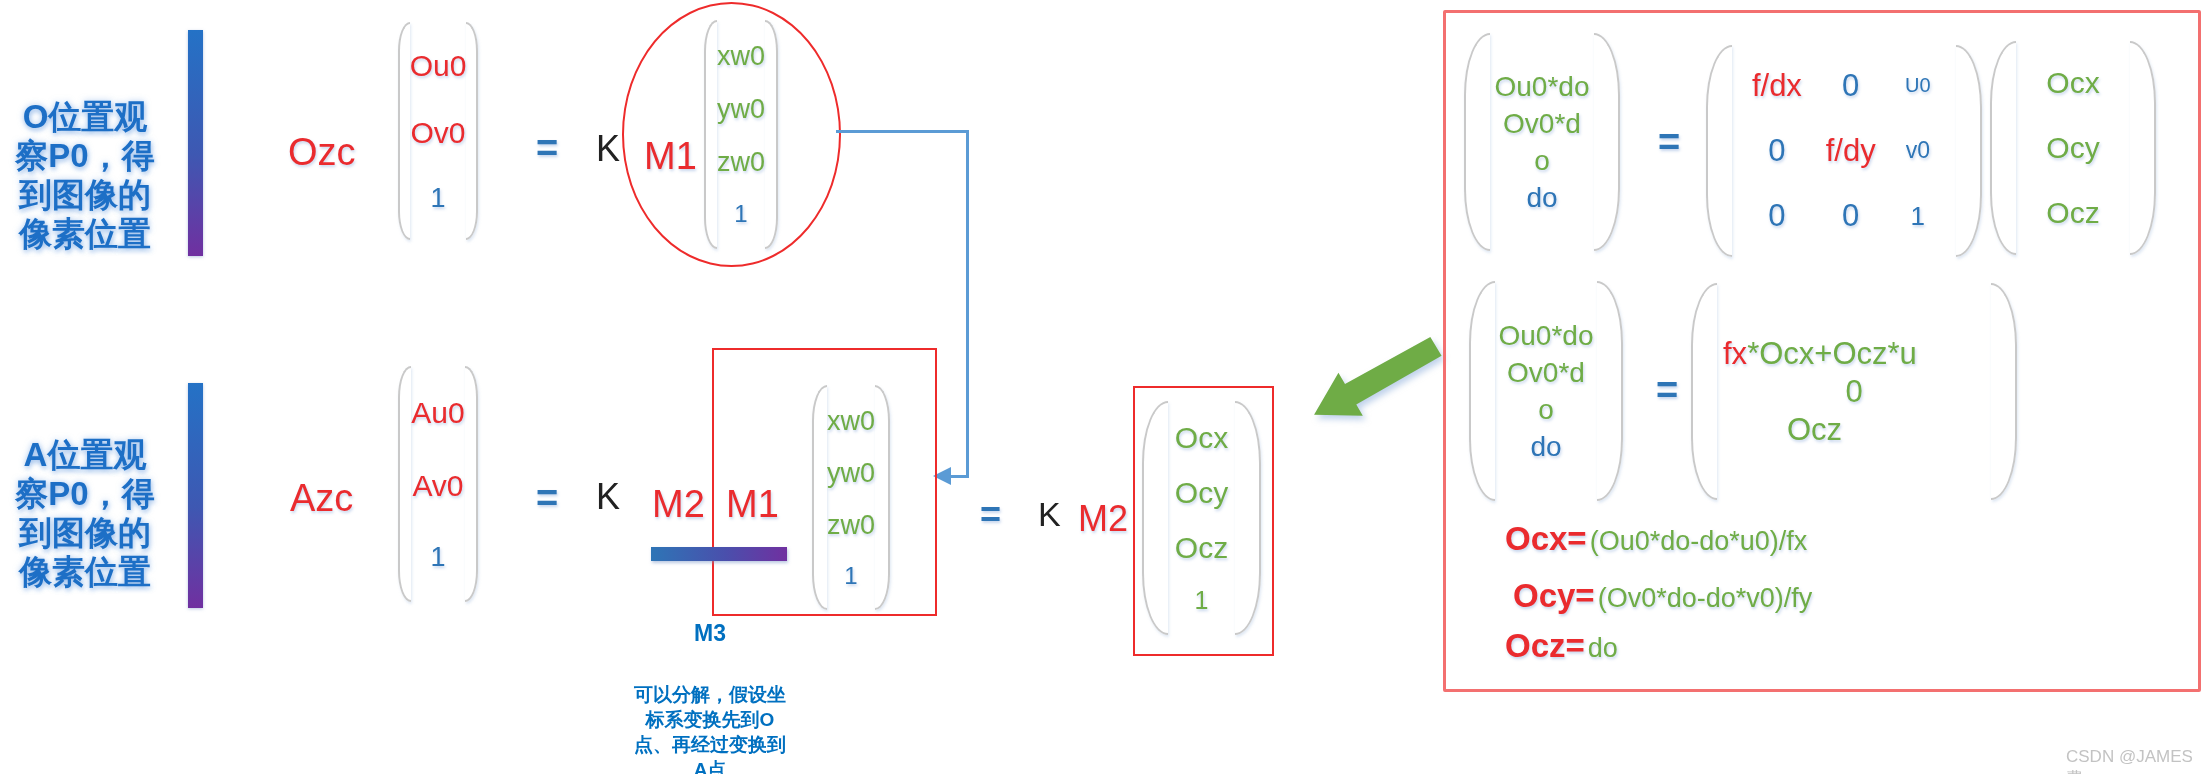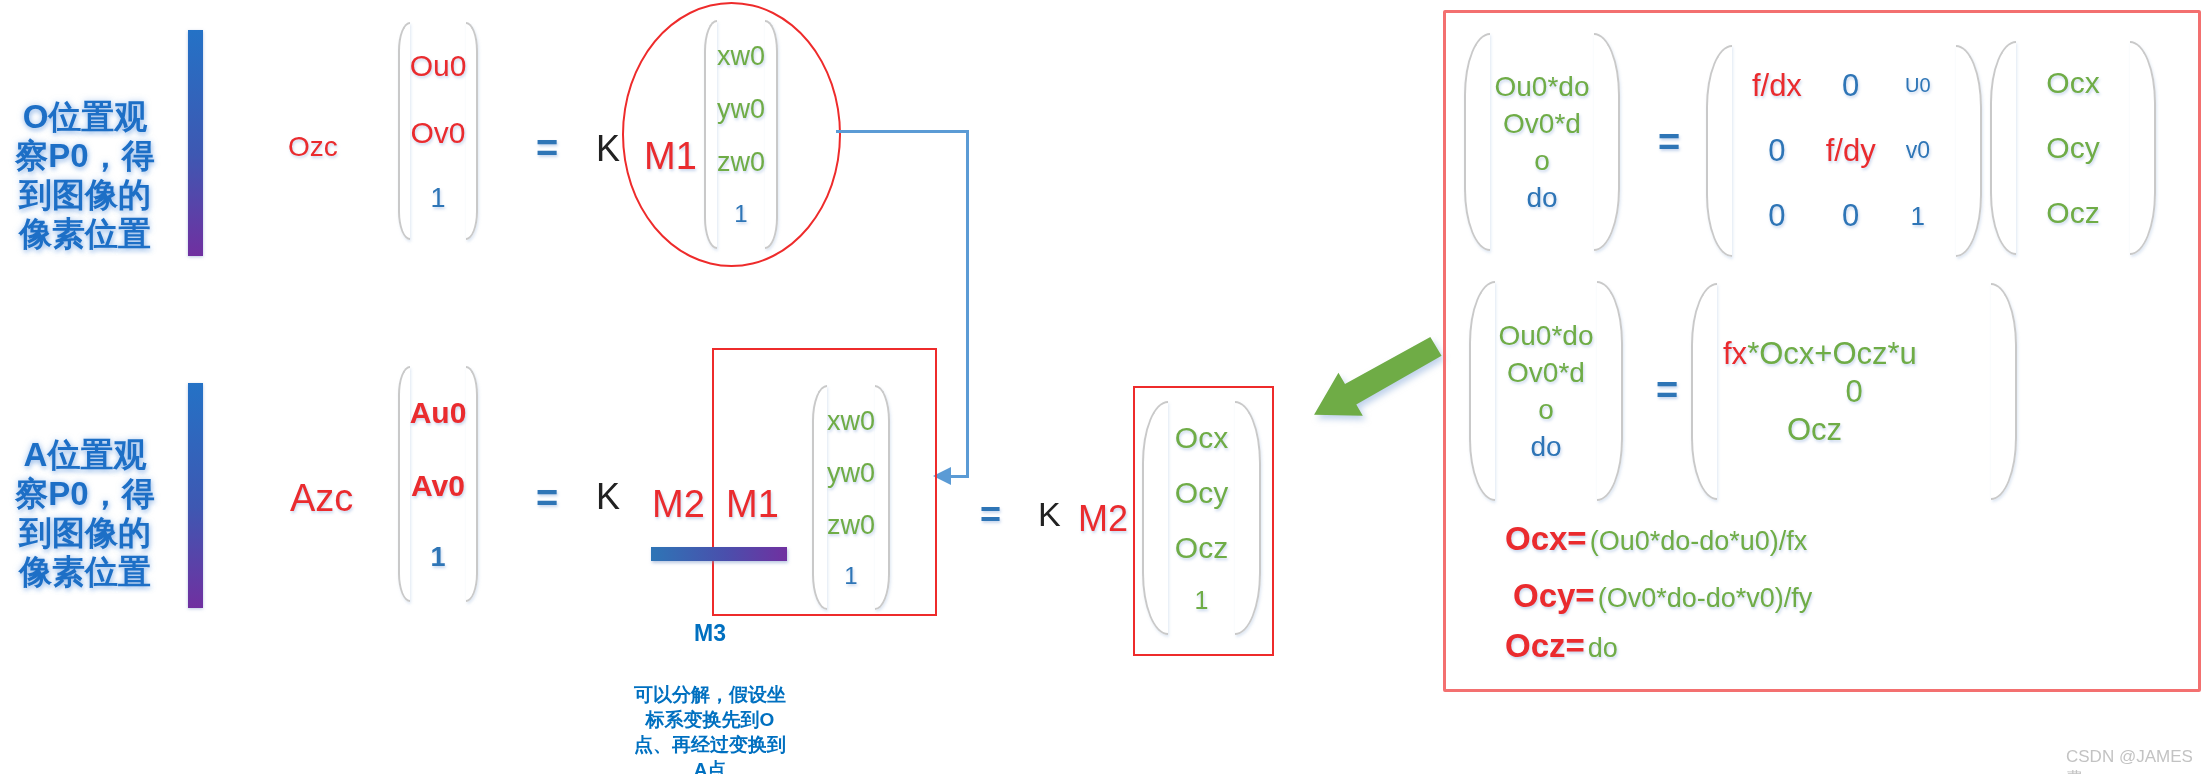--- a/index.html
+++ b/index.html
@@ -58,21 +58,21 @@
 <body>
 
 <div class="stage">
 
   <div class="abs cjk pre" style="left:5px;top:62px;">O位置观
 察P0，得
 到图像的
 像素位置</div>
   <div class="abs vbar" style="left:188px;top:30px;height:226px;"></div>
 
-  <div class="abs txt red sh" style="left:288px;top:132px;font-size:28px;">Ozc</div>
+  <div class="abs txt red sh" style="left:288px;top:132px;font-size:38px;">Ozc</div>
 
   <div class="abs matrix" style="left:398px;top:22px;width:80px;height:218px;">
     <span class="bk bk-l"></span>
     <span class="cells sh" style="font-size:30px;">
       <span class="red">Ou0</span>
       <span class="red">Ov0</span>
       <span class="blue" style="font-size:27px;">1</span>
     </span>
     <span class="bk bk-r"></span>
   </div>
@@ -100,21 +100,21 @@
   <div class="abs c-head" style="left:933px;top:467px;"></div>
 
   <div class="abs cjk pre" style="left:5px;top:400px;">A位置观
 察P0，得
 到图像的
 像素位置</div>
   <div class="abs vbar" style="left:188px;top:383px;height:225px;"></div>
 
   <div class="abs txt red sh" style="left:290px;top:478px;font-size:38px;">Azc</div>
 
-  <div class="abs matrix" style="left:398px;top:366px;width:80px;height:236px;font-weight:bold;">
+  <div class="abs matrix" style="left:398px;top:366px;width:80px;height:236px;">
     <span class="bk bk-l"></span>
     <span class="cells sh" style="font-size:30px;">
       <span class="red">Au0</span>
       <span class="red">Av0</span>
       <span class="blue" style="font-size:27px;">1</span>
     </span>
     <span class="bk bk-r"></span>
   </div>
 
   <div class="abs txt eqs sh" style="left:536px;top:478px;font-size:38px;">=</div>

